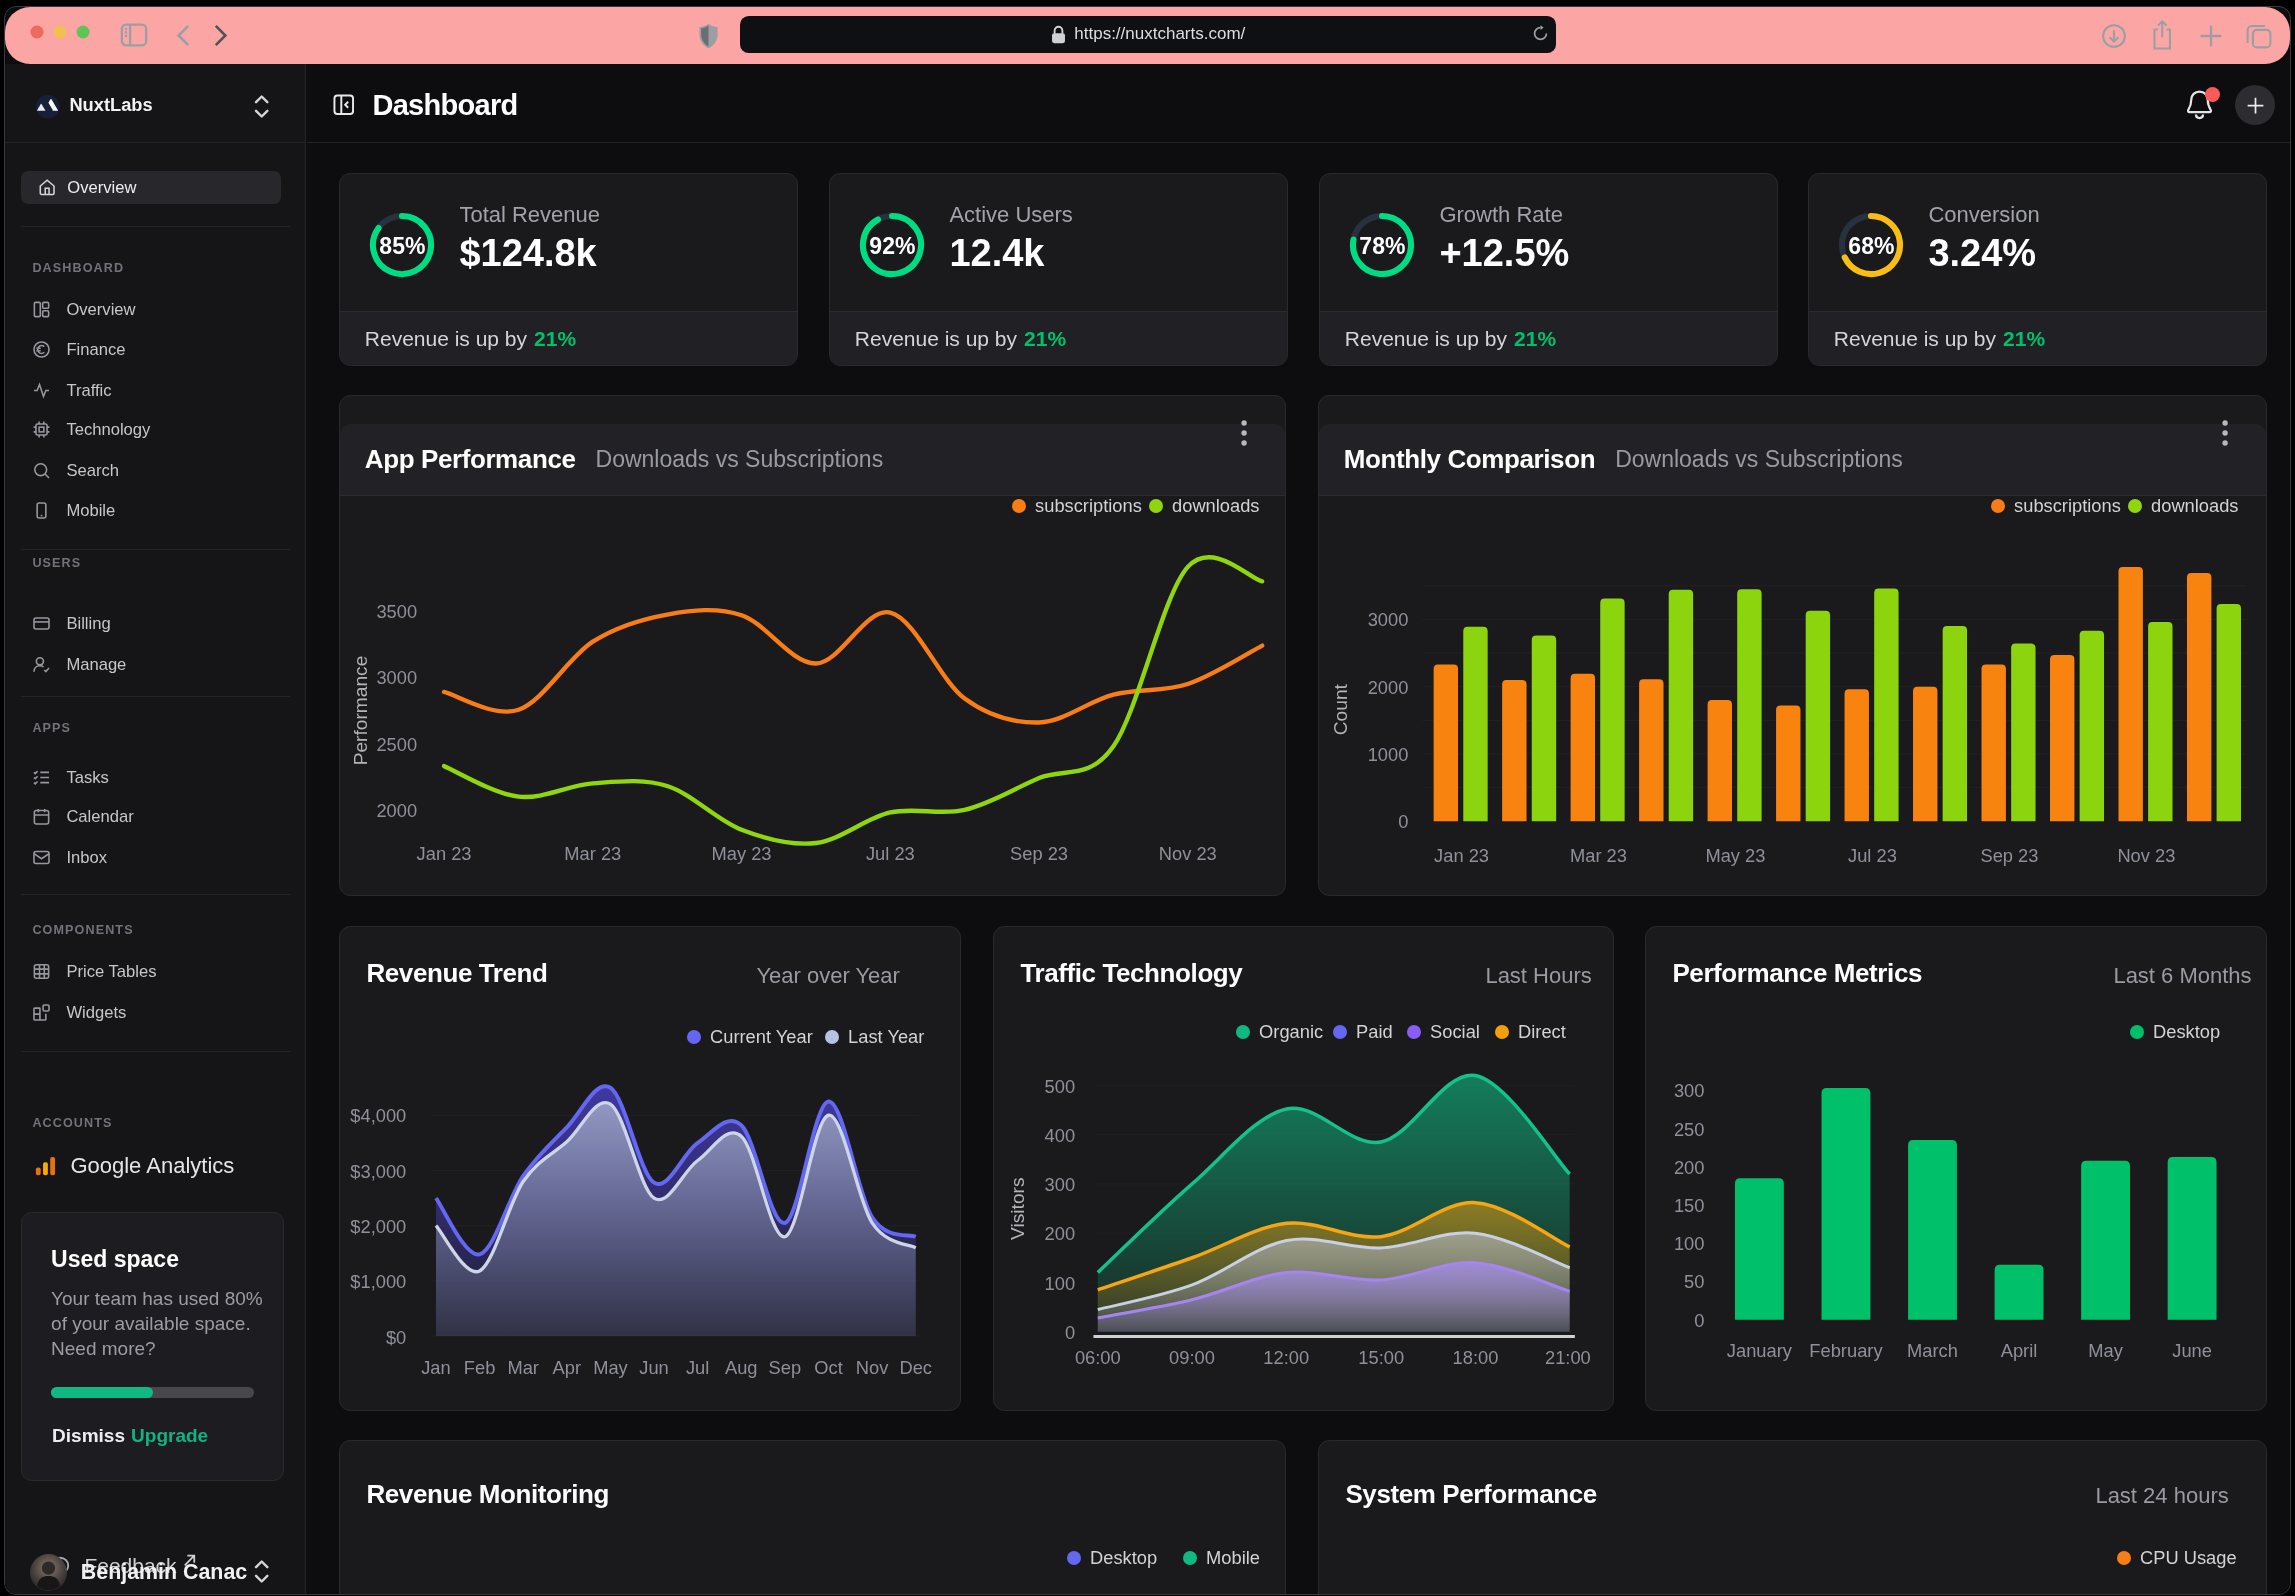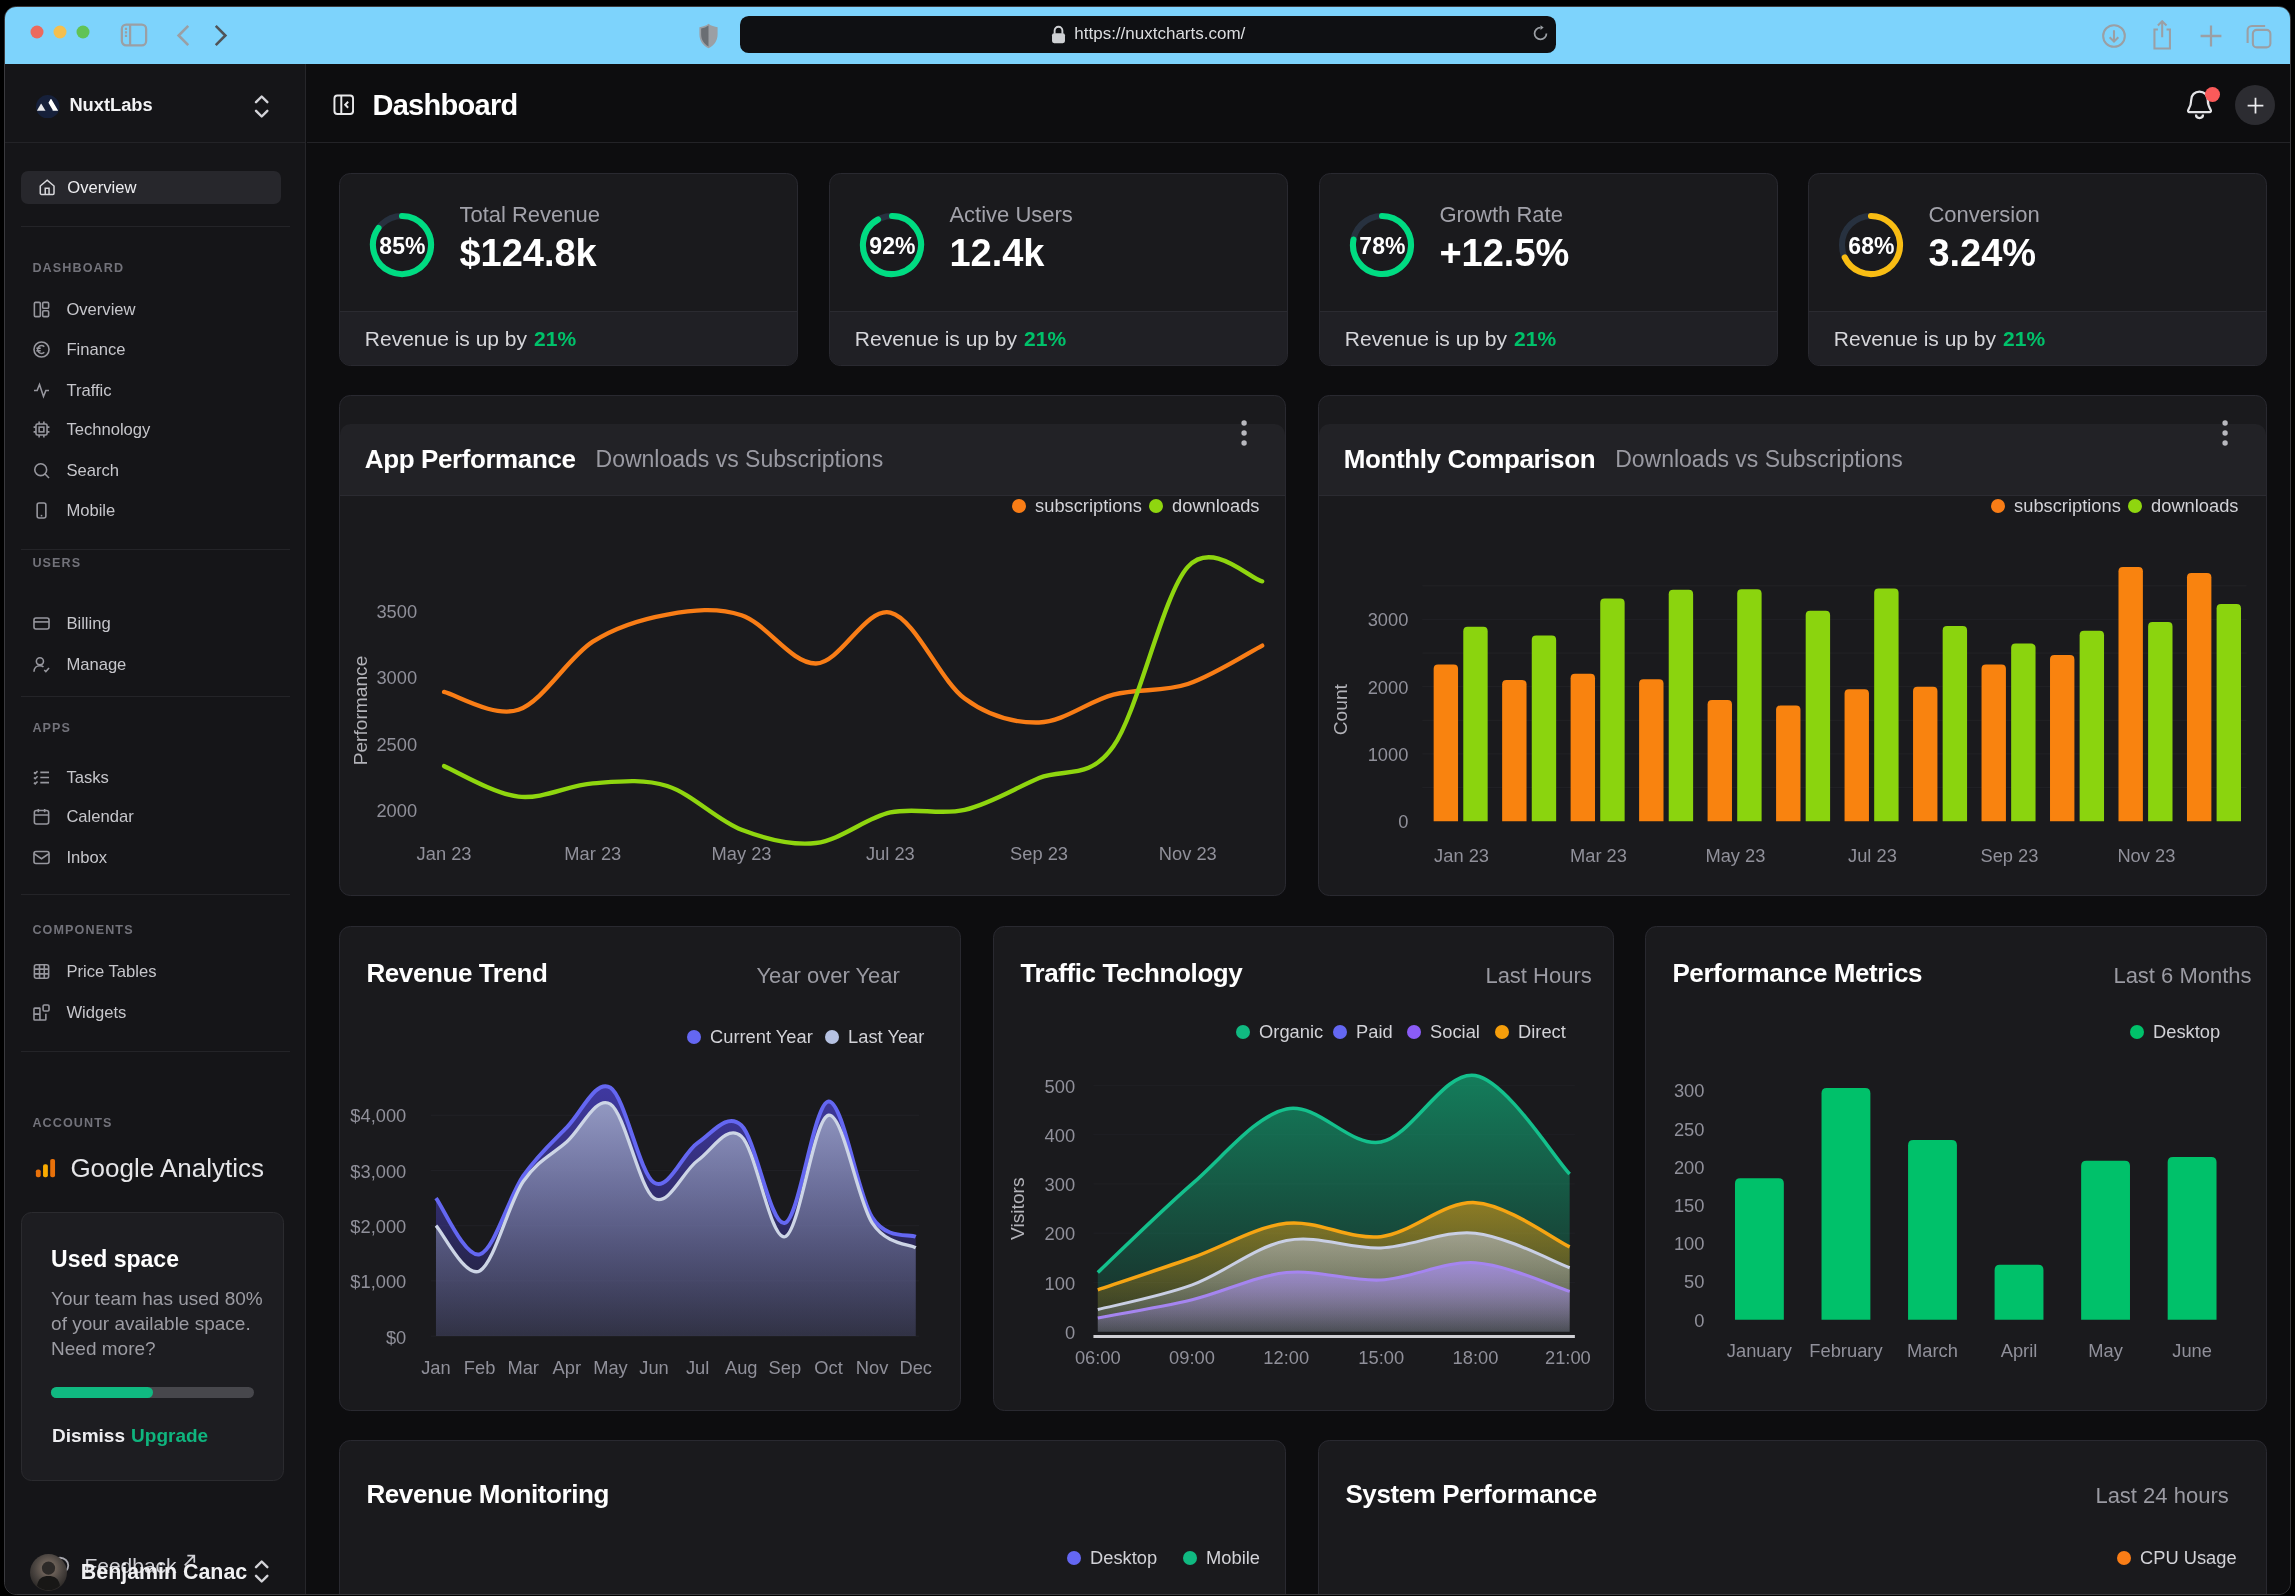--- a/index.html
+++ b/index.html
@@ -2,21 +2,21 @@
 <html style="font-size:14px"><head>
 <meta charset="utf-8">
 <style>
   * { margin:0; padding:0; box-sizing:border-box; }
   html,body { width:2295px; height:1597px; background:#000; overflow:hidden;
     font-family:"Liberation Sans", sans-serif; }
   .abs { position:absolute; }
   .win { position:absolute; left:4.4px; top:6.1px; width:2287px; height:1589px;
     background:#0d0d0f; border:0.9px solid #3a3a3e;
     border-radius:12.2px; overflow:hidden; }
-  .chrome { position:absolute; left:0; top:0; width:100%; height:57px; background:#7dd3fc; }
+  .chrome { position:absolute; left:0; top:0; width:100%; height:57px; background:#fca5a5;border-radius:25px; }
   .tl { position:absolute; top:25px; width:13px; height:13px; border-radius:50%; transform:translate(-50%,-50%); }
   .pill { position:absolute; left:735px; top:8.7px; width:816px; height:37px; background:#0f1013; border-radius:8.7px; }
   .pill-txt { position:absolute; top:0; left:0; width:100%; height:100%; display:flex; align-items:center; justify-content:center; gap:7.8px; color:#dcdee0; font-size:17px; }
   .cicon { color:#9b9fa4; }
   .sidebar { position:absolute; left:0; top:57px; width:301px; bottom:0; background:#151518; border-right:0.9px solid #26262a; }
   .main { position:absolute; left:302px; top:57px; right:0; bottom:0; background:#0d0d0f; }
   .mhead { position:absolute; left:0; top:0; width:100%; height:79px; border-bottom:0.9px solid #232327; }
   .shead { position:absolute; left:0; top:0; width:100%; height:79px; border-bottom:0.9px solid #232327; }
   .sitem { position:absolute; left:15.7px; width:269px; height:37px; display:flex; align-items:center; gap:15px; color:#c6c6cb; font-size:16.6px; padding-left:11.3px; }
   .sitem svg { flex:0 0 auto; }
@@ -213,21 +213,21 @@
     <div class="sitem" style="top:930px;">
       <svg width="19" height="19" viewBox="0 0 24 24" fill="none" stroke="#97979e" stroke-width="2">
           <rect x="14" y="2.5" width="7.5" height="7.5" rx="1.5"></rect>
           <path d="M10.5 6.5 L3.5 6.5 C2.9 6.5 2.5 6.9 2.5 7.5 L2.5 20.5 C2.5 21.1 2.9 21.5 3.5 21.5 L16.5 21.5 C17.1 21.5 17.5 21.1 17.5 20.5 L17.5 13.5"></path>
           <path d="M2.5 14 L10 14 M10 6.5 L10 21.5"></path>
         </svg>
       <span>Widgets</span>
     </div>
     <div class="sdiv" style="top:987px;"></div>
     <div class="slabel" style="top:1052px;">ACCOUNTS</div>
-    <div class="abs" style="left:30px; top:1089px; display:flex; align-items:center; gap:14px; color:#e5e5e8; font-size:26px;">
+    <div class="abs" style="left:30px; top:1089px; display:flex; align-items:center; gap:14px; color:#e5e5e8; font-size:22px;">
       <svg width="21" height="21" viewBox="0 0 24 24">
           <rect x="1" y="13" width="5.5" height="9" rx="2.2" fill="#e8710a"></rect>
           <rect x="9.2" y="7" width="5.5" height="15" rx="2.2" fill="#f9ab00"></rect>
           <rect x="17.4" y="1" width="5.5" height="21" rx="2.2" fill="#e8710a"></rect>
         </svg>
       <span>Google Analytics</span>
     </div>
 
     <div class="abs" style="left:15.7px; top:1148px; width:263px; height:269px; background:#1d1d21; border:0.9px solid #2b2b2f; border-radius:10.5px;">
       <div class="abs" style="left:29px; top:33px; font-size:23px; font-weight:bold; color:#fff;">Used space</div>

